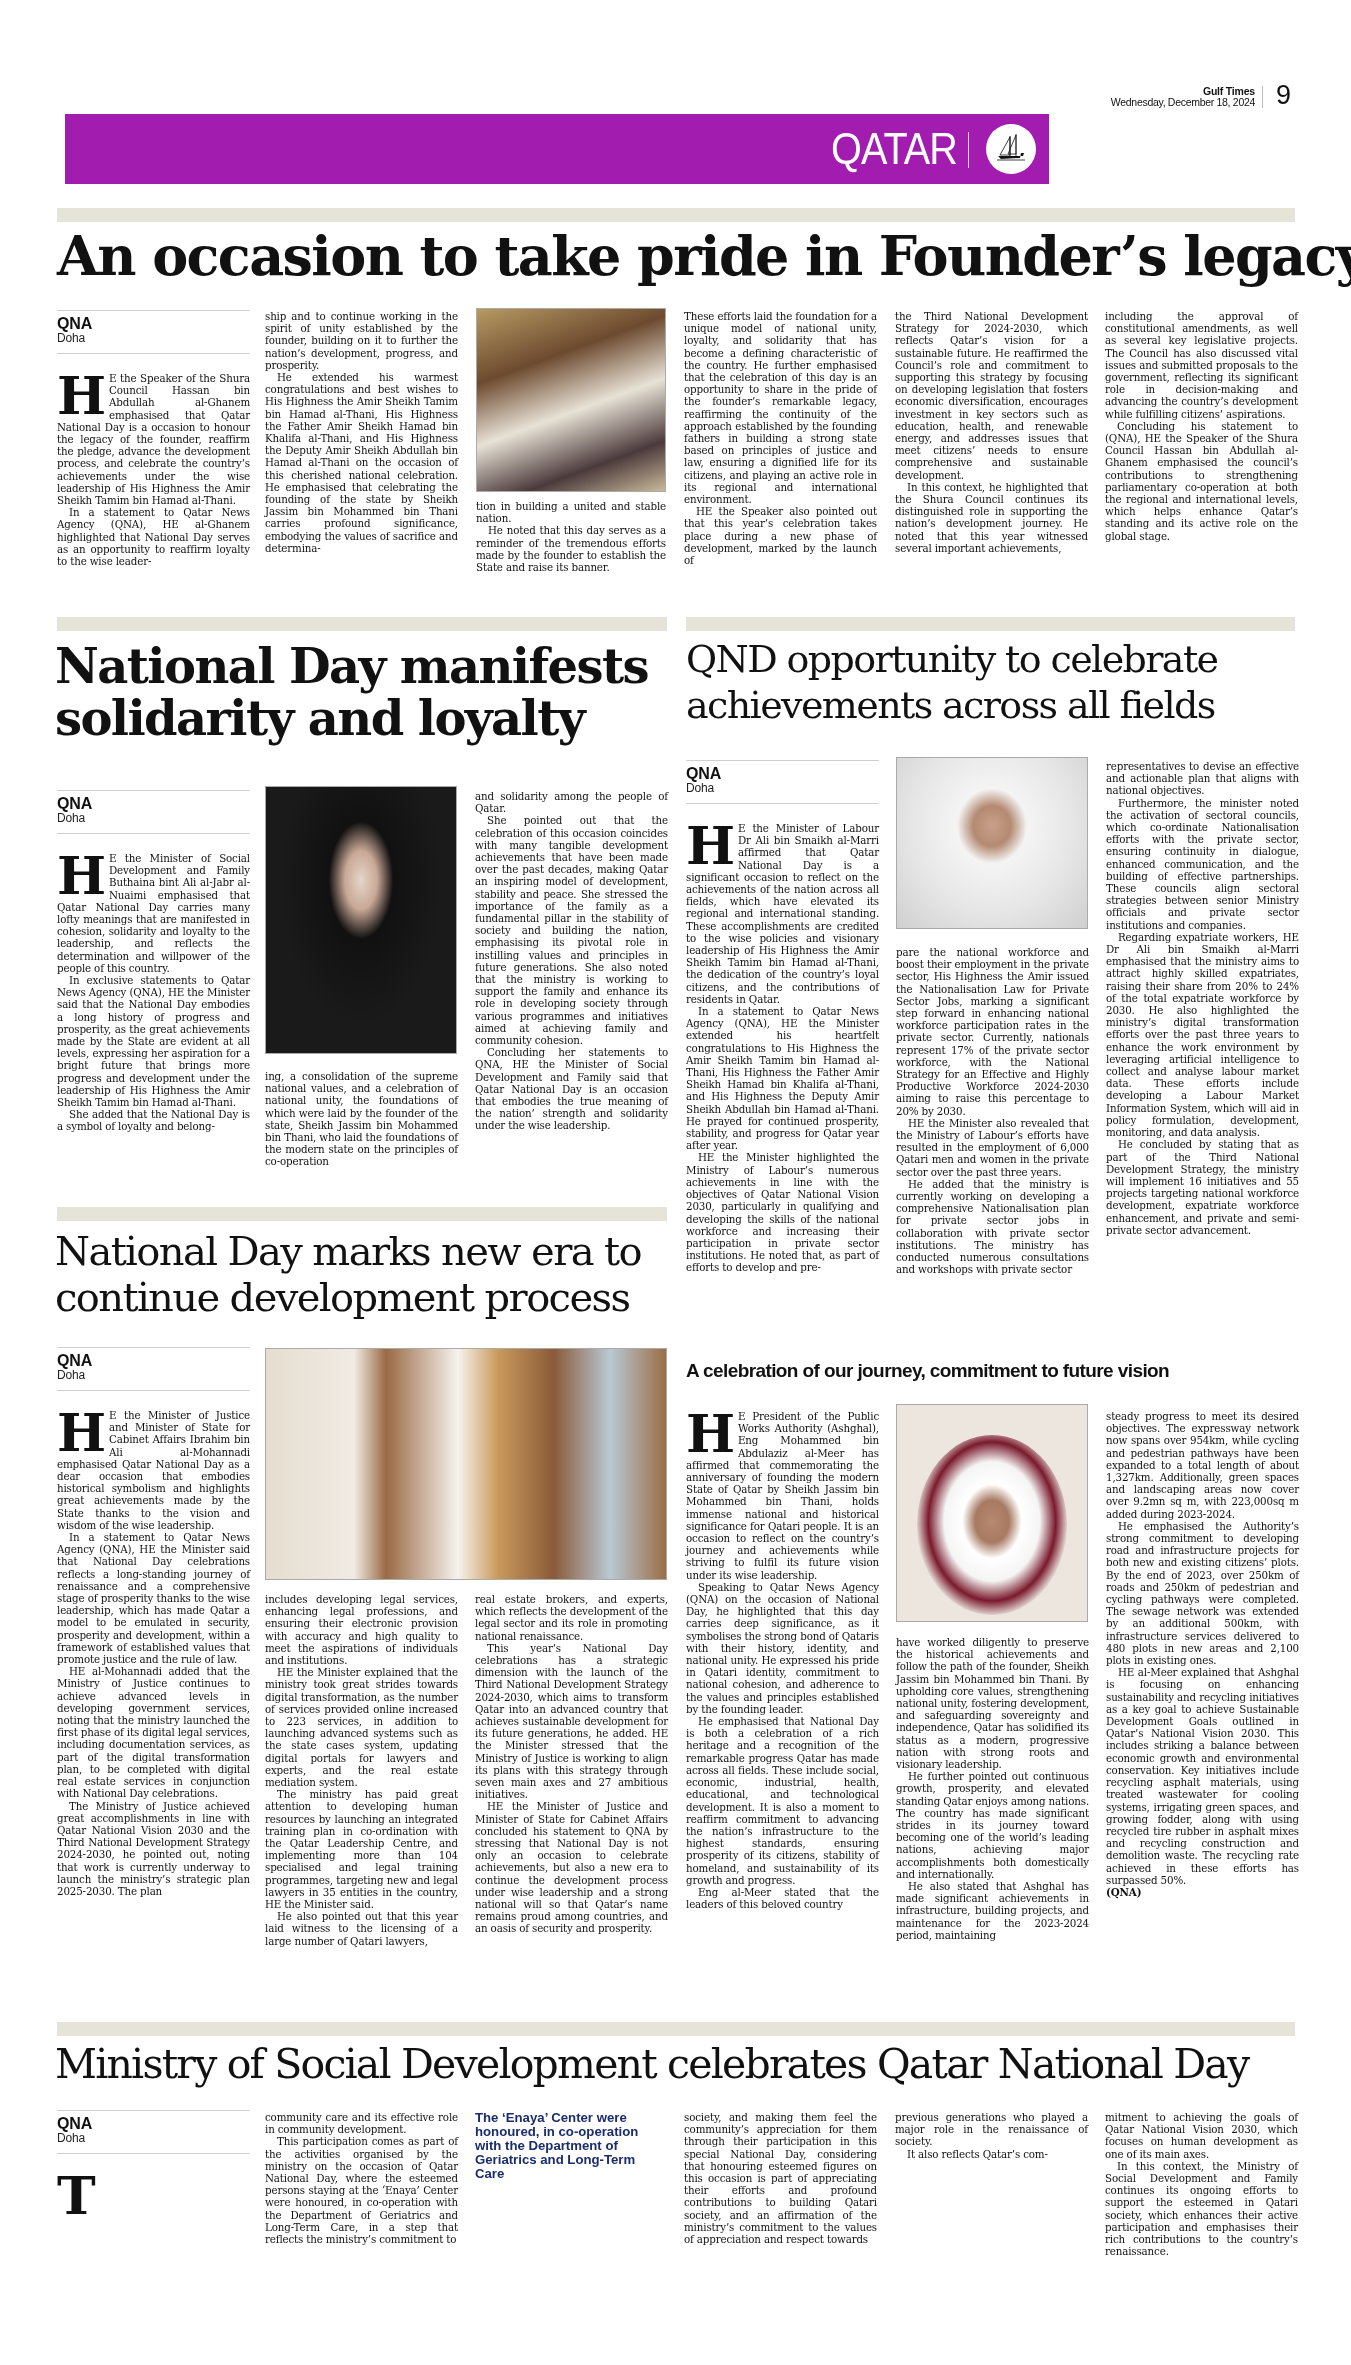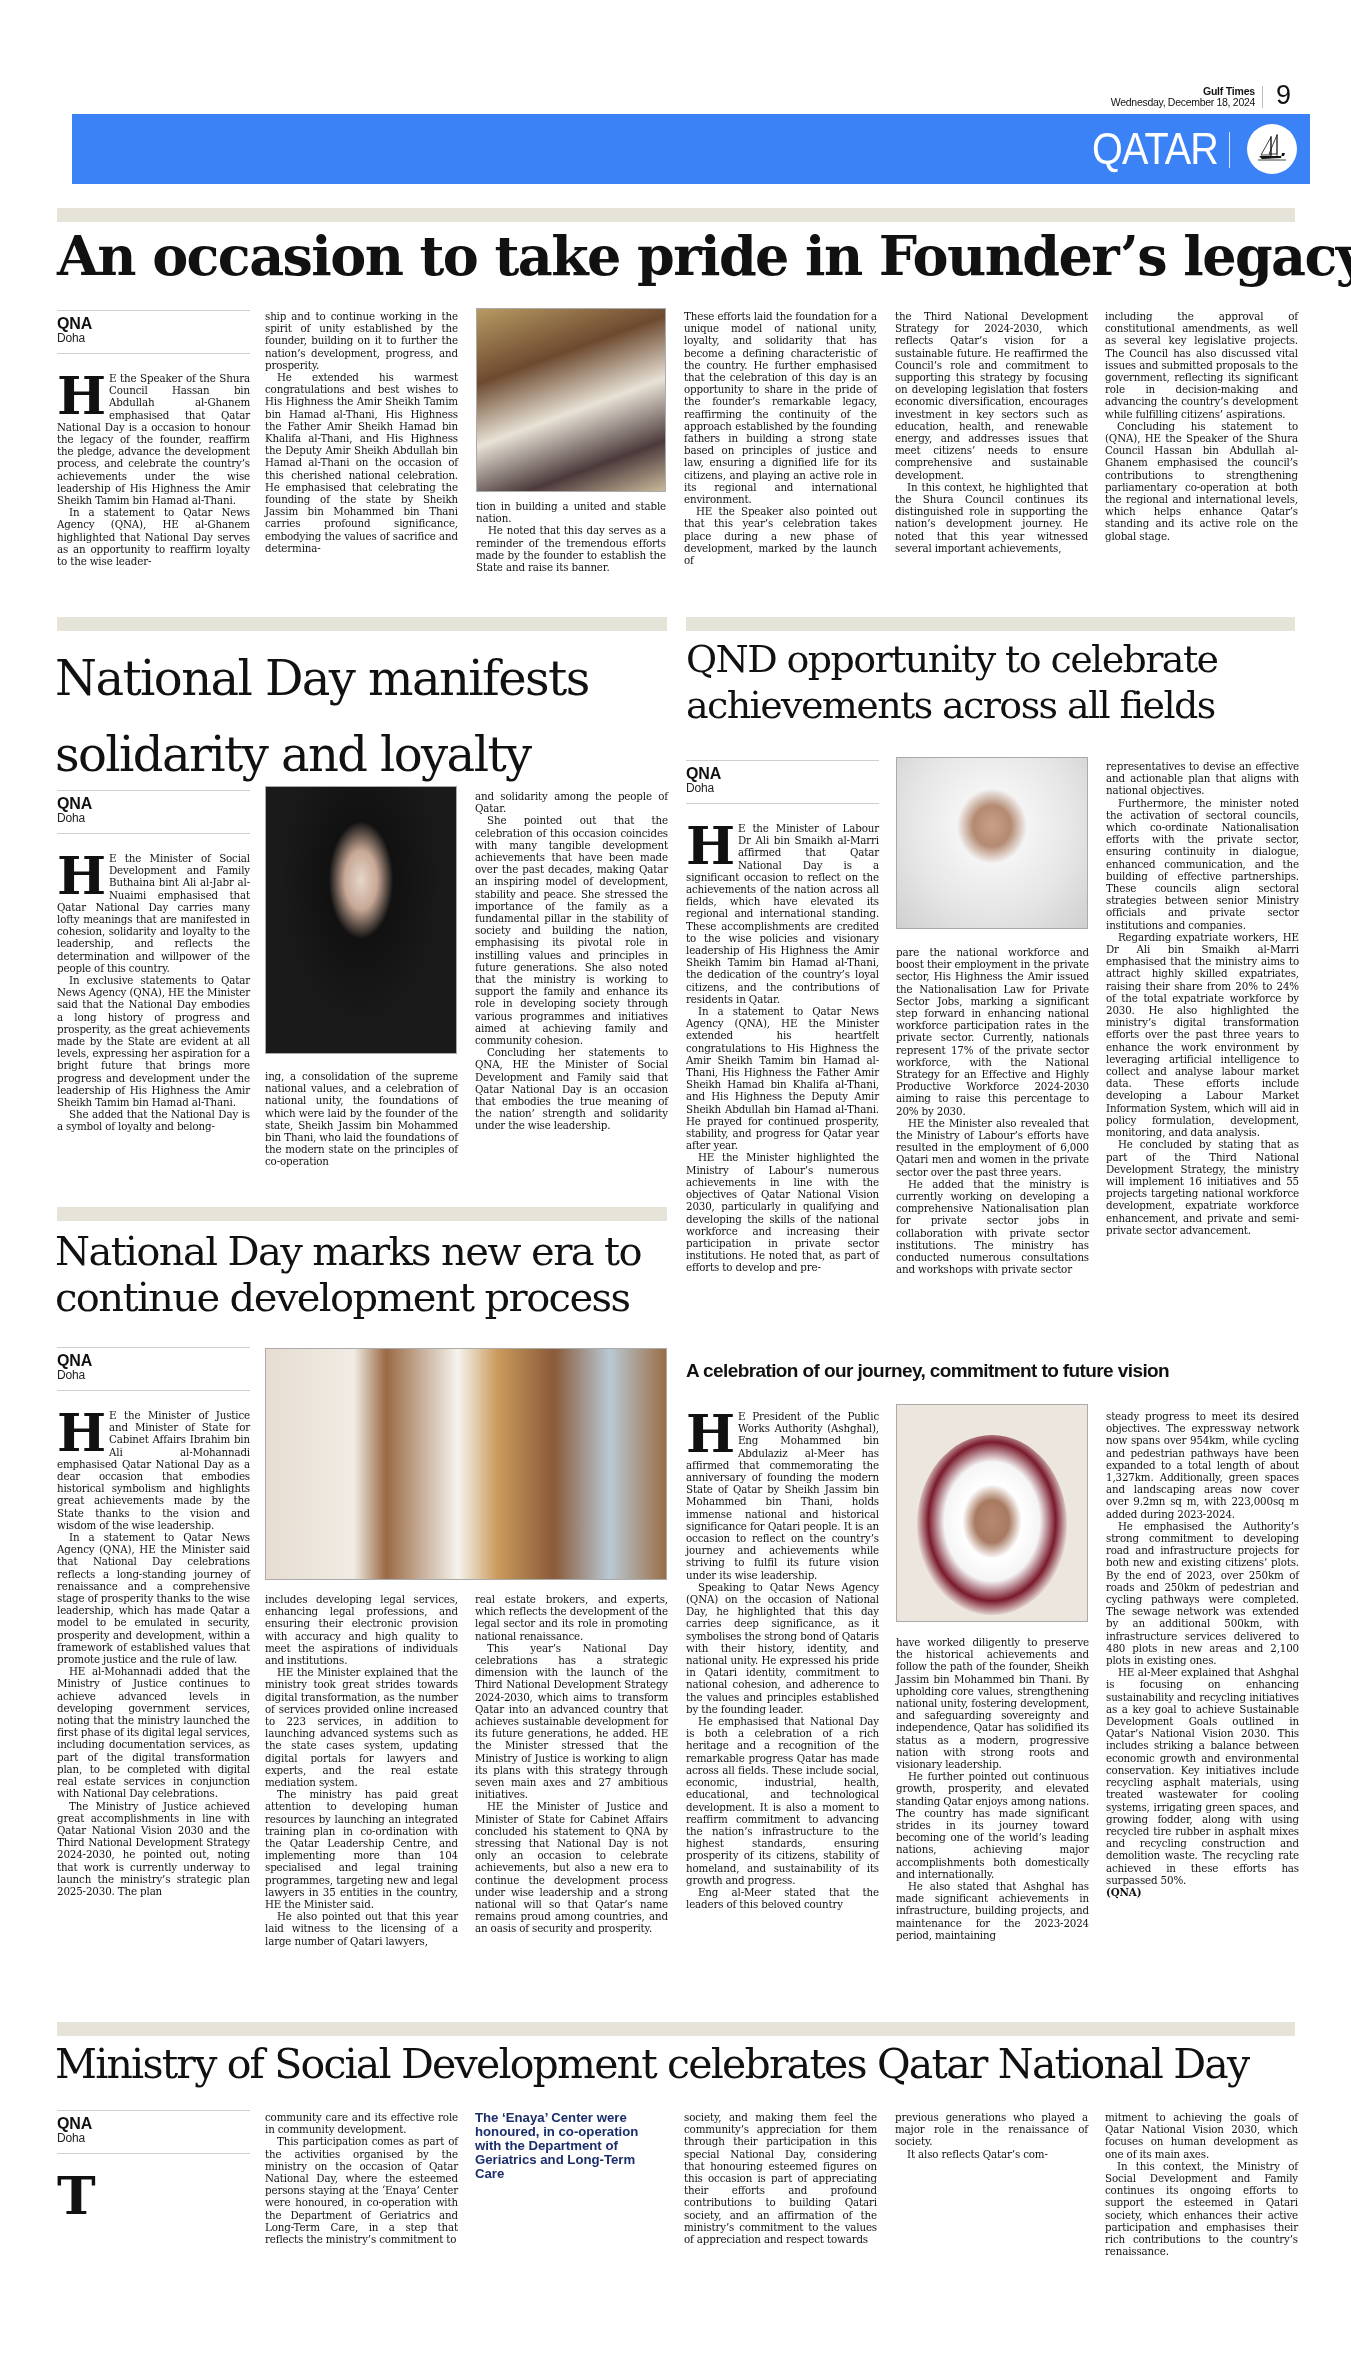--- a/index.html
+++ b/index.html
@@ -4,21 +4,21 @@
 <style>
   * { box-sizing: border-box; margin: 0; padding: 0; }
   html, body { width: 1351px; background: #ffffff; }
   body { position: relative; width: 1351px; height: 2365px; font-family: "DejaVu Serif", "Liberation Serif", serif; color: #111; overflow: hidden; }
   .abs { position: absolute; }
   .masthead-top { left: 1090px; top: 86px; width: 165px; text-align: right; font-family: "Liberation Sans", sans-serif; line-height: 11px; }
   .mt-paper { font-size: 10.5px; font-weight: bold; letter-spacing: -0.2px; }
   .mt-date { font-size: 10.5px; letter-spacing: -0.3px; }
   .mt-sep { left: 1262px; top: 86px; width: 1px; height: 22px; background: #bbb; }
   .mt-page { left: 1276px; top: 80px; font-family: "Liberation Sans", sans-serif; font-size: 27px; color: #111; }
-  .banner { left: 72px; top: 114px; width: 1238px; height: 70px; background: #3b82f6; }
+  .banner { left: 65px; top: 114px; width: 984px; height: 70px; background: #a21caf; }
   .banner-title { position: absolute; right: 92px; top: 10px; font-family: "Liberation Sans", sans-serif; font-size: 44px; font-weight: 300; color: #fff; letter-spacing: -1px; line-height: 50px; transform: scaleX(0.9); transform-origin: right; }
   .banner-sep { position: absolute; right: 80px; top: 18px; width: 1px; height: 36px; background: rgba(255,255,255,.8); }
   .banner-logo { position: absolute; right: 13px; top: 10px; width: 50px; height: 50px; border-radius: 50%; background: #fff; display: flex; align-items: center; justify-content: center; }
   .divider-bar { background: #e6e3d9; height: 14px; }
   .headline { font-family: "DejaVu Serif", serif; color: #111; line-height: 1.05; }
   .hl-bold { font-weight: bold; letter-spacing: -1.6px; }
   .hl-light { font-weight: normal; letter-spacing: -1.6px; }
   .col { font-size: 10.3px; line-height: 12.2px; text-align: justify; hyphens: auto; letter-spacing: -0.15px; }
   .col p { text-indent: 12px; }
   .col p.first { text-indent: 0; }
@@ -84,21 +84,21 @@
 <div class="abs col" style="left:895px;top:310px;width:193px;">
   <p class="first">the Third National Development Strategy for 2024-2030, which reflects Qatar’s vision for a sustainable future. He reaffirmed the Council’s role and commitment to supporting this strategy by focusing on developing legislation that fosters economic diversification, encourages investment in key sectors such as education, health, and renewable energy, and addresses issues that meet citizens’ needs to ensure comprehensive and sustainable development.</p>
   <p>In this context, he highlighted that the Shura Council continues its distinguished role in supporting the nation’s development journey. He noted that this year witnessed several important achievements,</p>
 </div>
 <div class="abs col" style="left:1105px;top:310px;width:193px;">
   <p class="first">including the approval of constitutional amendments, as well as several key legislative projects. The Council has also discussed vital issues and submitted proposals to the government, reflecting its significant role in decision-making and advancing the country’s development while fulfilling citizens’ aspirations.</p>
   <p>Concluding his statement to (QNA), HE the Speaker of the Shura Council Hassan bin Abdullah al-Ghanem emphasised the council’s contributions to strengthening parliamentary co-operation at both the regional and international levels, which helps enhance Qatar’s standing and its active role on the global stage.</p>
 </div>
 
 <div class="abs divider-bar" style="left:57px;top:617px;width:610px;"></div>
-<h2 class="abs headline hl-light" style="left:55px;top:640px;width:620px;font-size:48px;line-height:76px;">National Day manifests solidarity and loyalty</h2>
+<h2 class="abs headline hl-light" style="left:55px;top:640px;width:620px;font-size:48px;line-height:52px;font-weight:bold;">National Day manifests solidarity and loyalty</h2>
 
 <div class="abs col" style="left:57px;top:790px;width:193px;">
   <div class="byline">
     <div class="agency">QNA</div>
     <div class="city">Doha</div>
   </div>
   <span class="dropcap">H</span>
   <p class="first">E the Minister of Social Development and Family Buthaina bint Ali al-Jabr al-Nuaimi emphasised that Qatar National Day carries many lofty meanings that are manifested in cohesion, solidarity and loyalty to the leadership, and reflects the determination and willpower of the people of this country.</p>
   <p>In exclusive statements to Qatar News Agency (QNA), HE the Minister said that the National Day embodies a long history of progress and prosperity, as the great achievements made by the State are evident at all levels, expressing her aspiration for a bright future that brings more progress and development under the leadership of His Highness the Amir Sheikh Tamim bin Hamad al-Thani.</p>
   <p>She added that the National Day is a symbol of loyalty and belong-</p>

